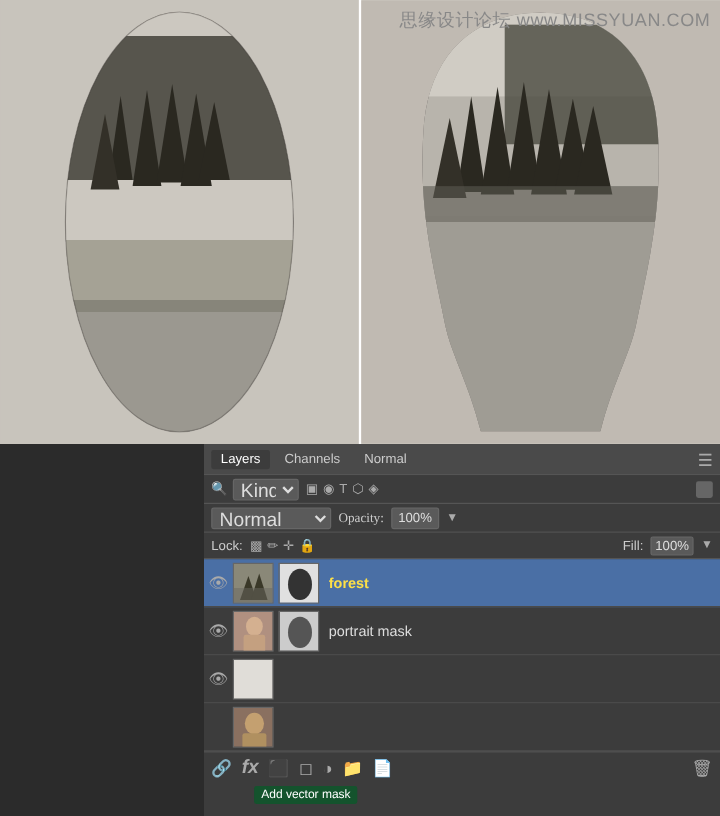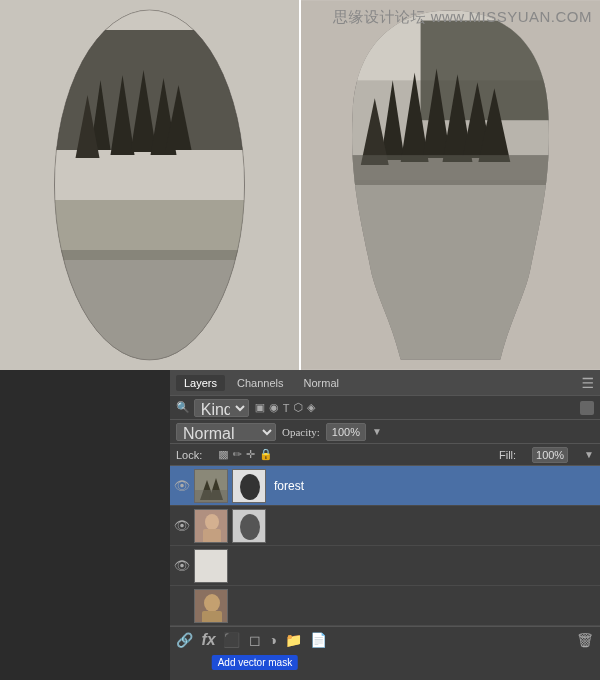--- a/index.html
+++ b/index.html
@@ -162,21 +162,21 @@
       border-radius: 2px;
       text-align: center;
     }
 
     
     .lock-row {
       display: flex;
       align-items: center;
       height: 22px;
       padding: 0 6px;
-      gap: 16px;
+      gap: 6px;
       border-bottom: 1px solid #555;
       background: #3c3c3c;
     }
 
     .lock-label {
       color: #ccc;
       font-size: 11px;
     }
 
     .lock-icons {
@@ -255,21 +255,22 @@
     }
 
     .layer-name {
       flex: 1;
       color: #ddd;
       font-size: 12px;
       padding-left: 4px;
     }
 
     .layer-row.selected .layer-name {
-      color: #ffffff;
+      color: #fde047;
+      font-weight: bold;
     }
 
     .thumb-invisible {
       width: 34px;
       height: 34px;
       flex-shrink: 0;
     }
 
     
     .bottom-toolbar {
@@ -291,21 +292,21 @@
     
     .tooltip-container {
       position: relative;
     }
 
     .tooltip {
       position: absolute;
       bottom: -22px;
       left: 50%;
       transform: translateX(-50%);
-      background: #1d4ed8;
+      background: #14532d;
       color: #fff;
       font-size: 10px;
       padding: 2px 6px;
       border-radius: 2px;
       white-space: nowrap;
       pointer-events: none;
       text-align: center;
     }
 
     
@@ -495,20 +496,21 @@
             <ellipse cx="17" cy="12" rx="7" ry="8" fill="#d4b090"></ellipse>
             <rect x="8" y="19" width="18" height="15" fill="#c4a080" rx="2"></rect>
           </svg>
         </div>
         <div class="layer-mask-thumb">
           <svg width="34" height="34" viewBox="0 0 34 34">
             <rect width="34" height="34" fill="#ccc"></rect>
             <ellipse cx="17" cy="17" rx="10" ry="13" fill="#555"></ellipse>
           </svg>
         </div>
+        <span class="layer-name">portrait mask</span>
       </div>
 
       <div class="layer-row">
         <div class="visibility-eye">👁</div>
         <div class="layer-thumb">
           <svg width="34" height="34" viewBox="0 0 34 34">
             <rect width="34" height="34" fill="#e0ddd8"></rect>
           </svg>
         </div>
         <div class="thumb-invisible"></div>

